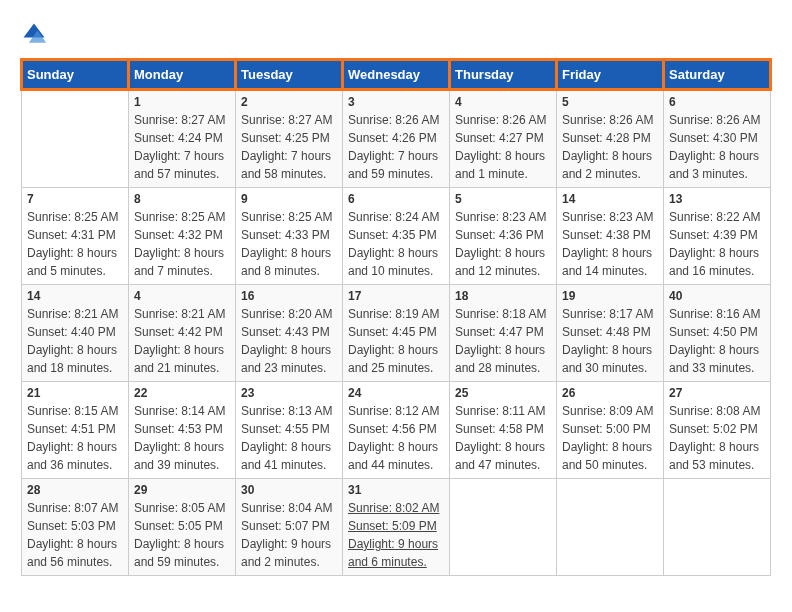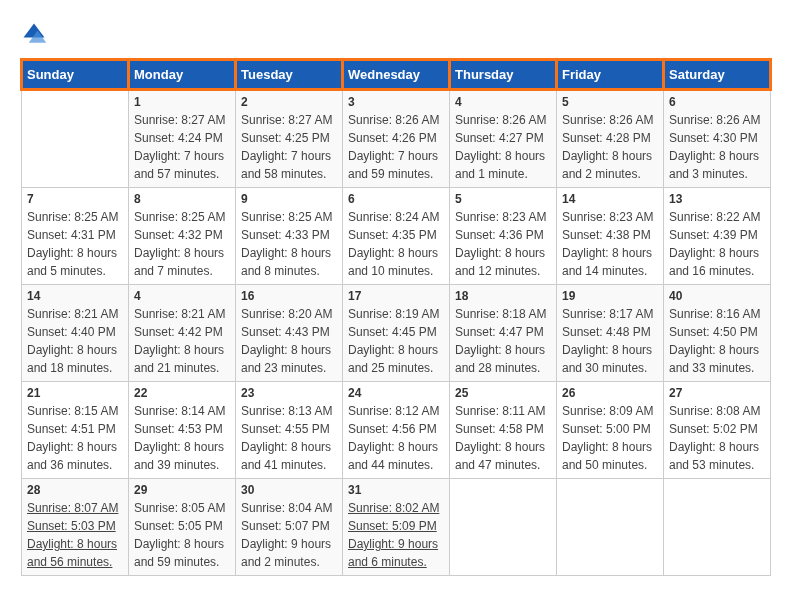--- a/index.html
+++ b/index.html
@@ -313,21 +313,21 @@
           <div class="day-number">27</div>
           <div class="day-info" style="white-space: pre-line;">Sunrise: 8:08 AM
 Sunset: 5:02 PM
 Daylight: 8 hours
 and 53 minutes.</div>
         </td>
       </tr>
       <tr>
         <td>
           <div class="day-number">28</div>
-          <div class="day-info" style="white-space: pre-line; text-decoration: underline;">Sunrise: 8:07 AM
+          <div class="day-info" style="white-space: pre-line;">Sunrise: 8:07 AM
 Sunset: 5:03 PM
 Daylight: 8 hours
 and 56 minutes.</div>
         </td>
         <td>
           <div class="day-number">29</div>
           <div class="day-info" style="white-space: pre-line;">Sunrise: 8:05 AM
 Sunset: 5:05 PM
 Daylight: 8 hours
 and 59 minutes.</div>

